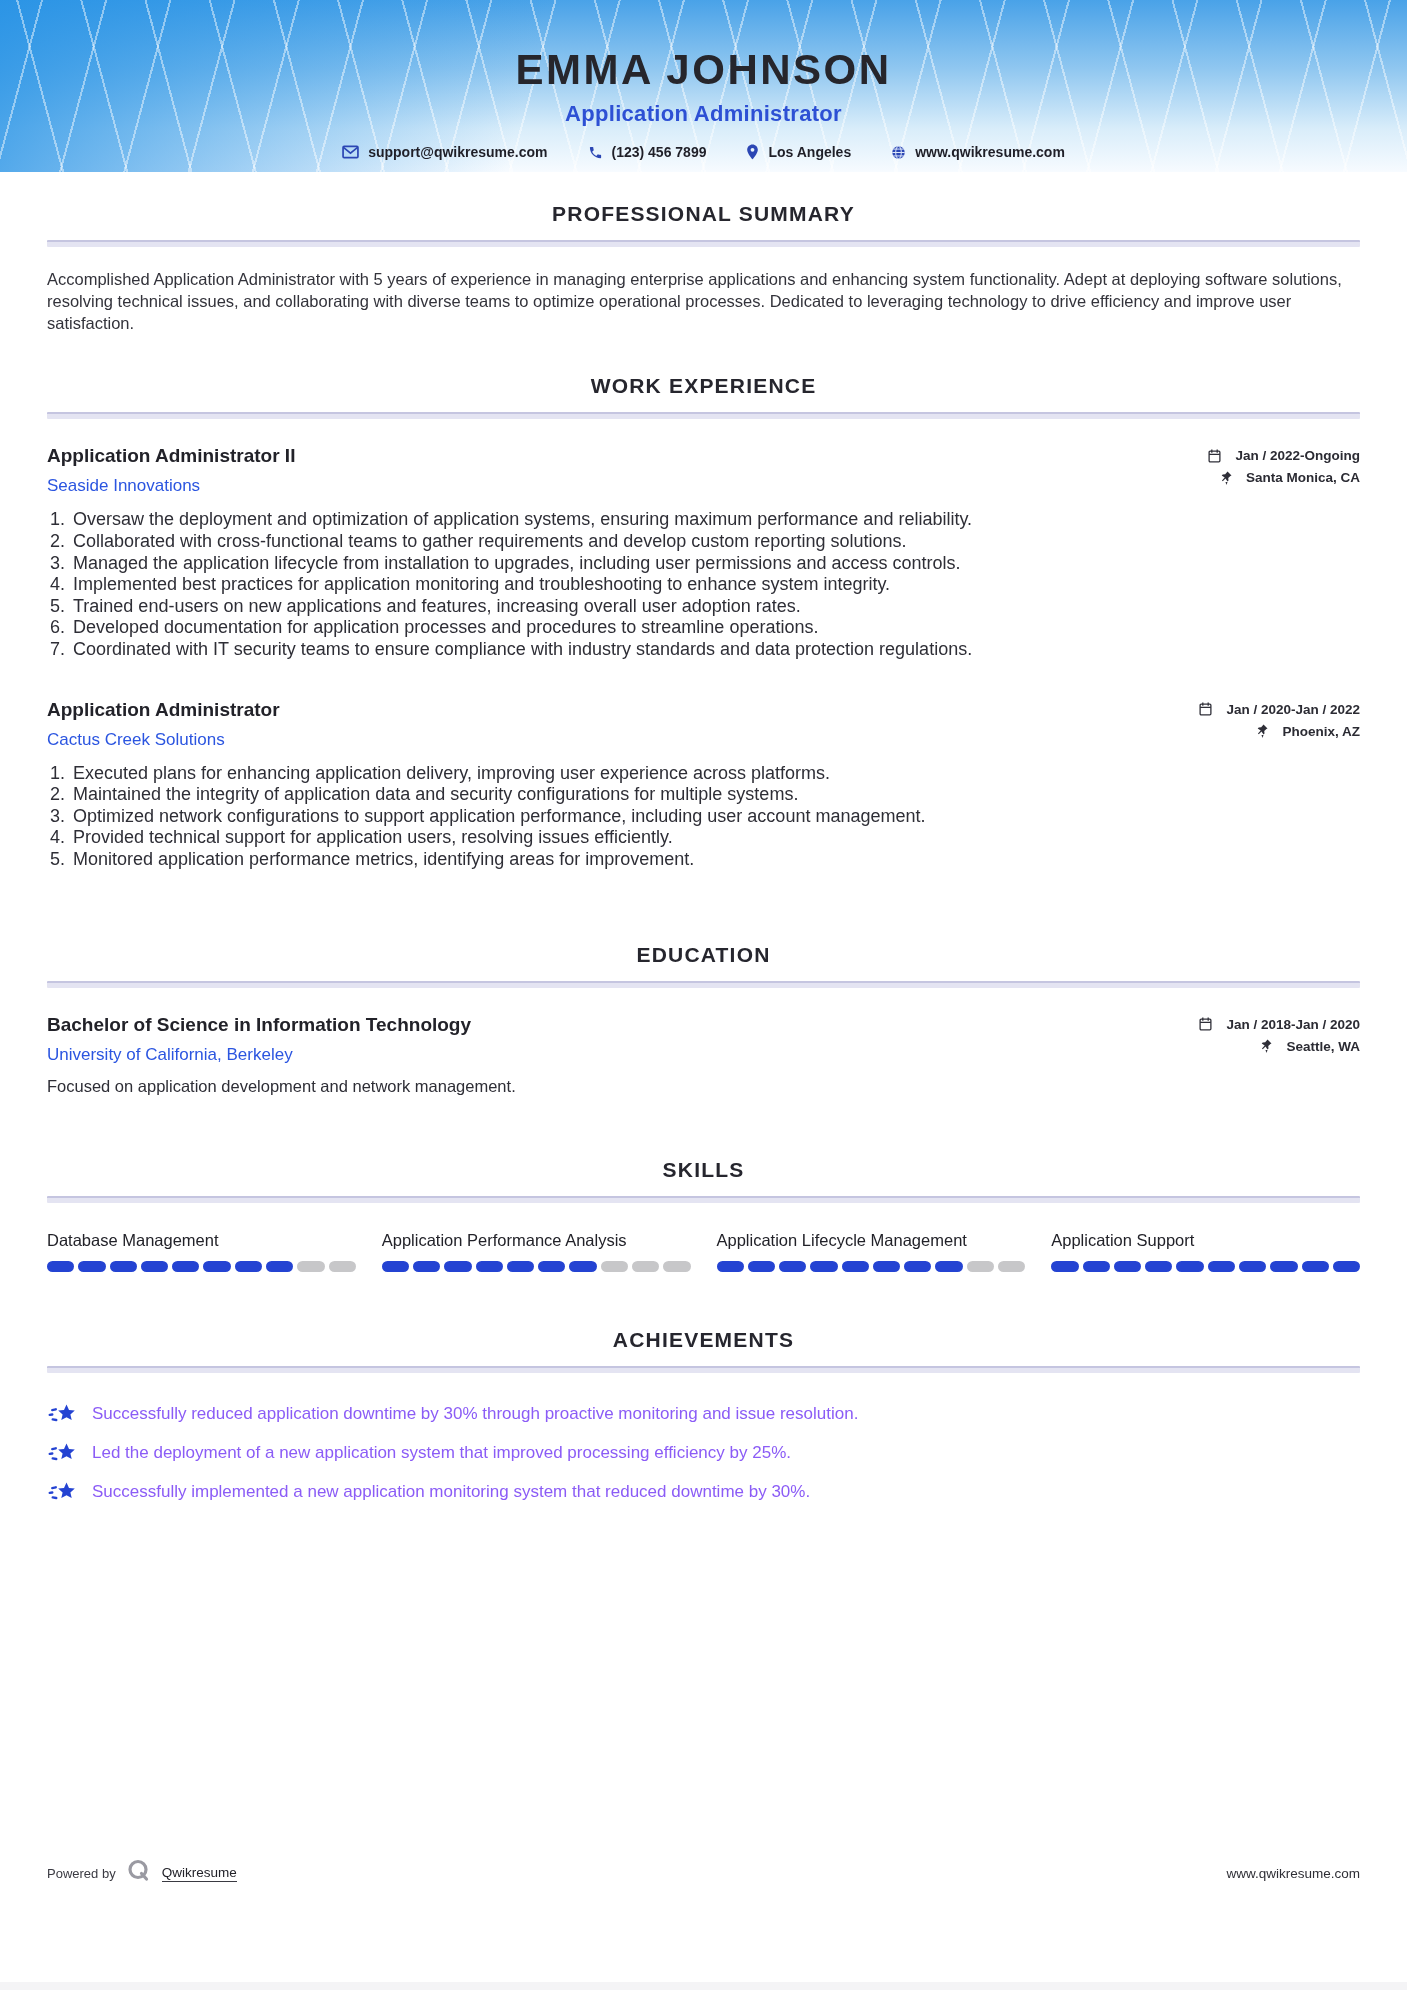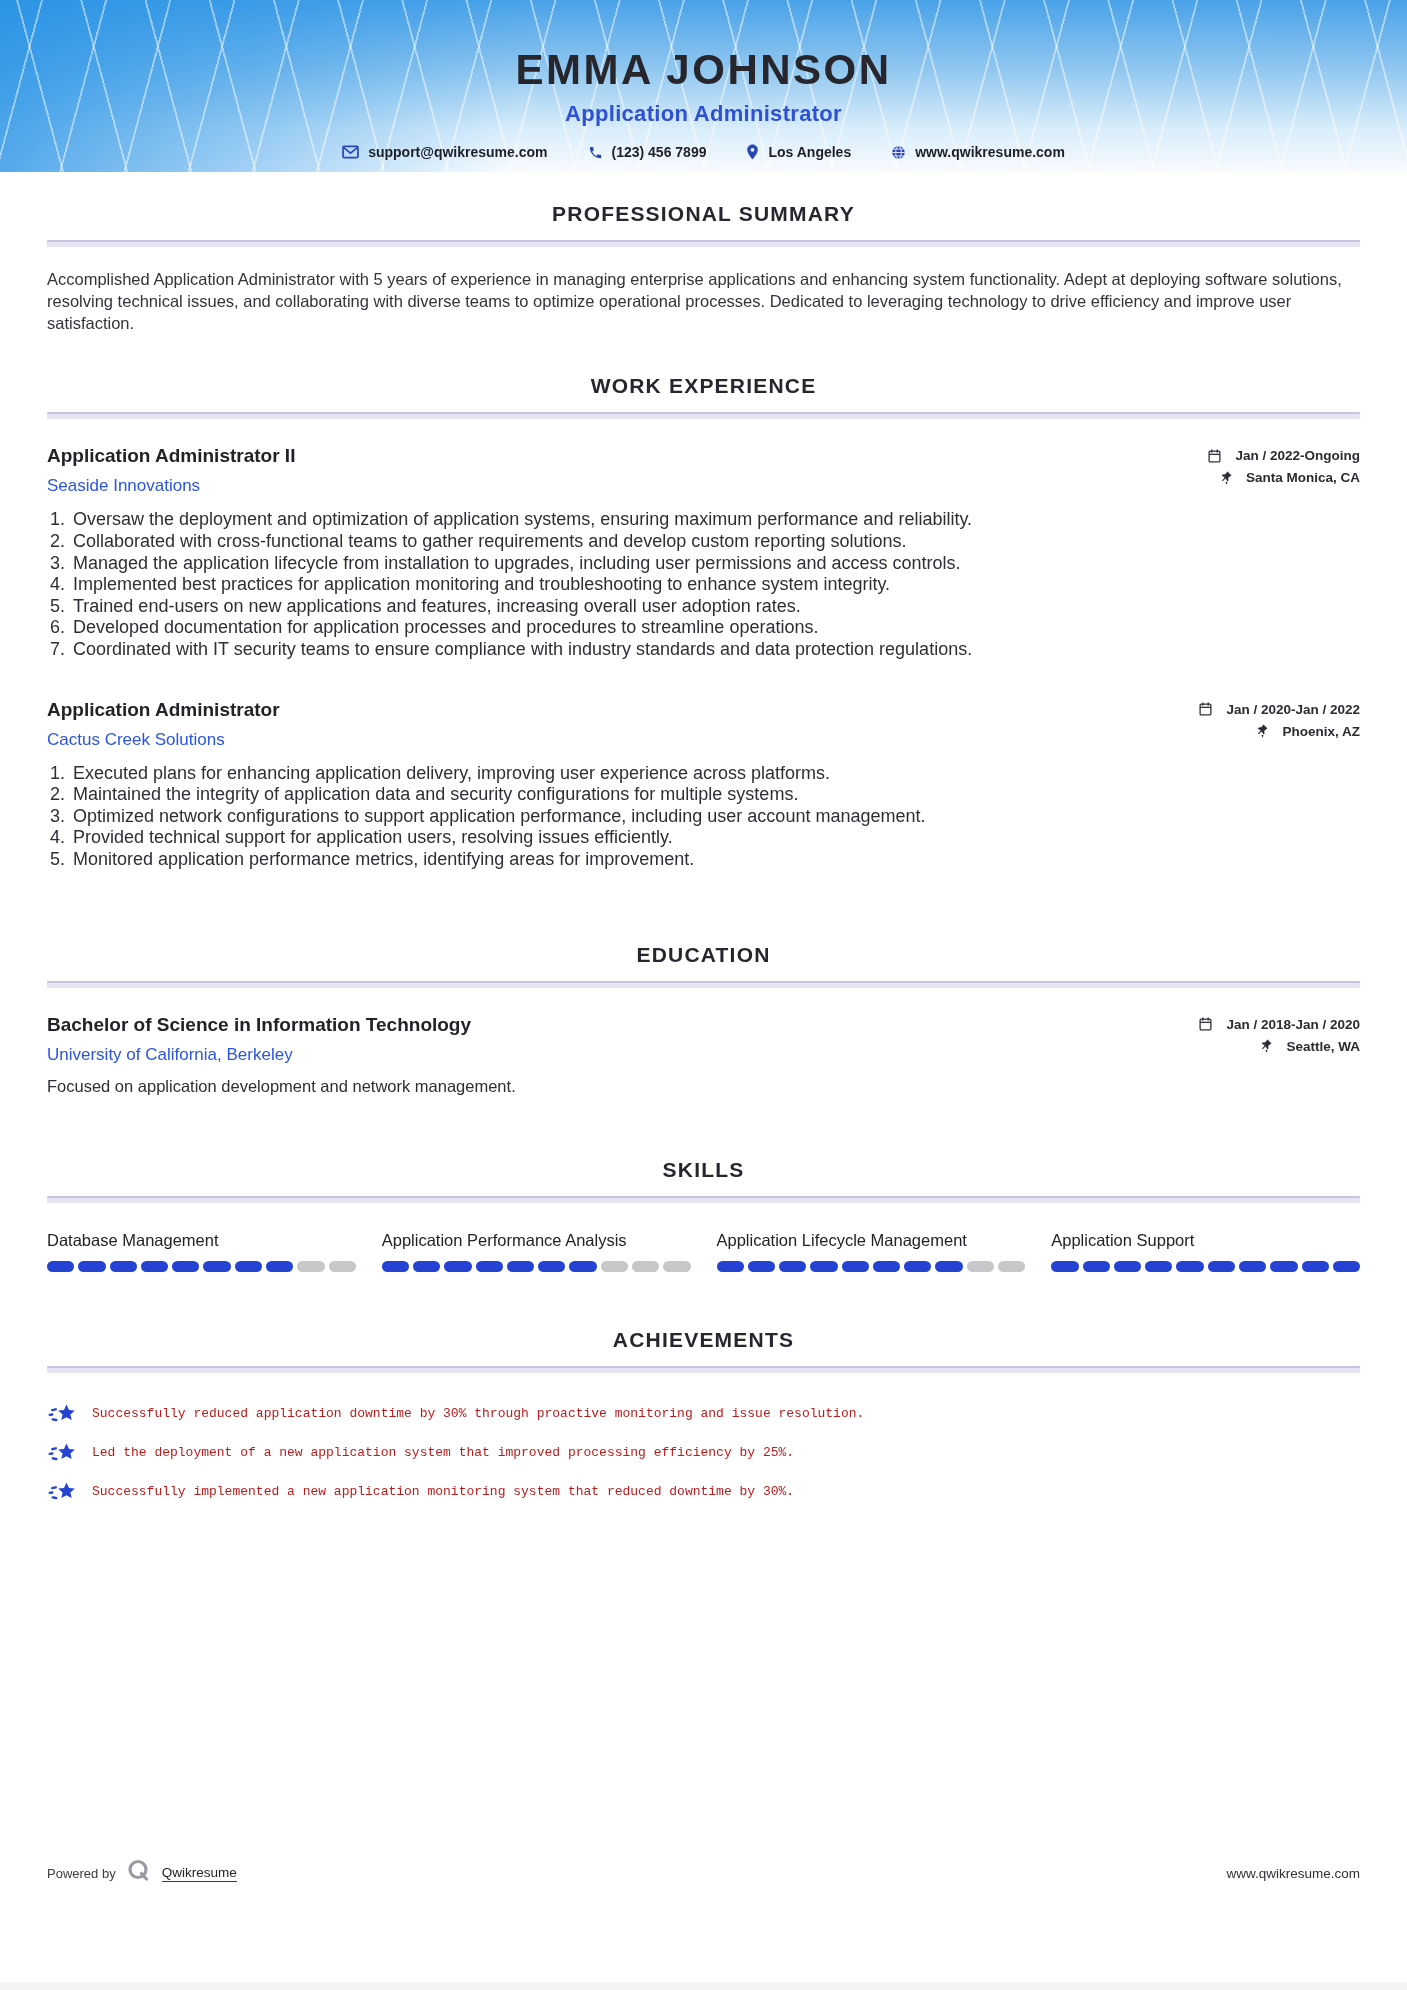--- a/index.html
+++ b/index.html
@@ -99,21 +99,21 @@
   .skill-name { font-size:16.5px; line-height:22px; color:#222229; }
   .pillbar { display:flex; gap:4px; margin-top:10px; }
   .pillbar span { height:11px; flex:1; border-radius:5.5px; }
   .pill-on  { background:#2443d2; }
   .pill-off { background:#c7c7c9; }
 
   .mt-achievements { margin-top:56px; }
   .ach-list { margin-top:28px; }
   .ach-item { display:flex; align-items:center; gap:15px; margin-bottom:13px; }
   .ach-item svg { flex:0 0 auto; display:block; }
-  .ach-text { font-size:13px; line-height:21.6px; color:#b91c1c;font-family:Liberation Mono, monospace; }
+  .ach-text { font-size:17px; line-height:21.6px; color:#8b5cf6; }
 
   
   .footer {
     position:absolute; left:47px; right:47px; top:1858px;
     display:flex; justify-content:space-between; align-items:center;
   }
   .footer-left { display:flex; align-items:center; gap:10px; }
   .powered-by { font-size:13px; color:#3a3a42; }
   .brand-link {
     font-size:13.5px; color:#222229; text-decoration:none;

